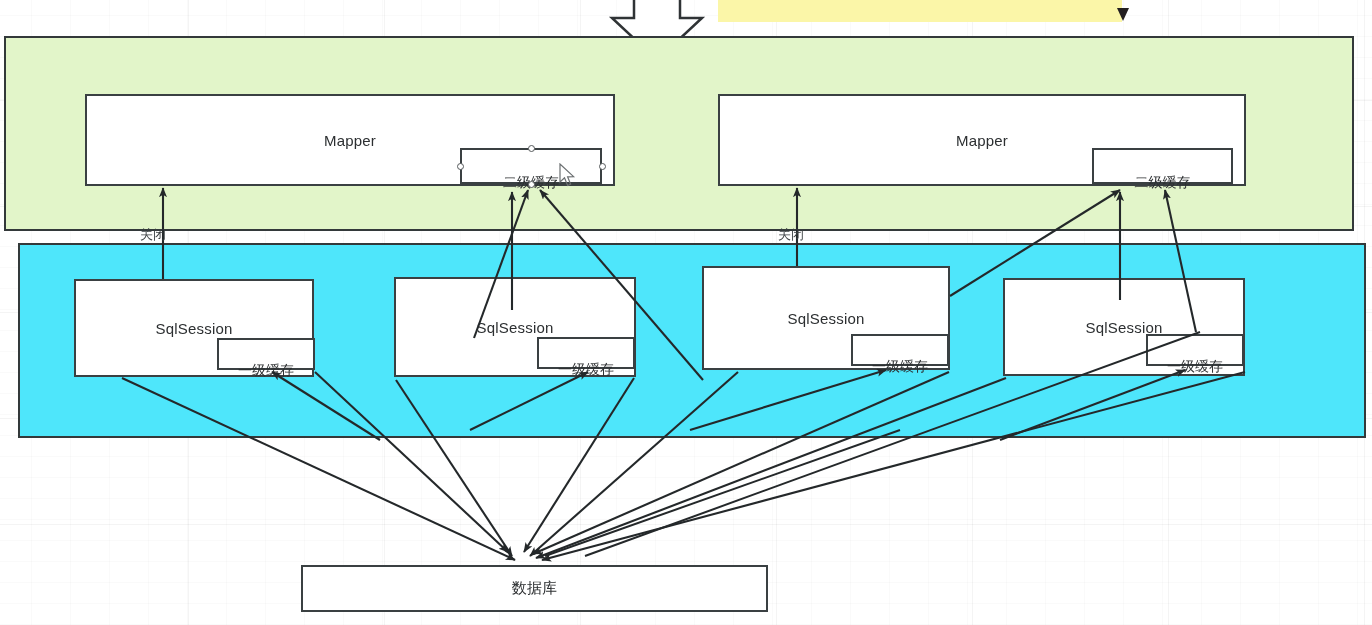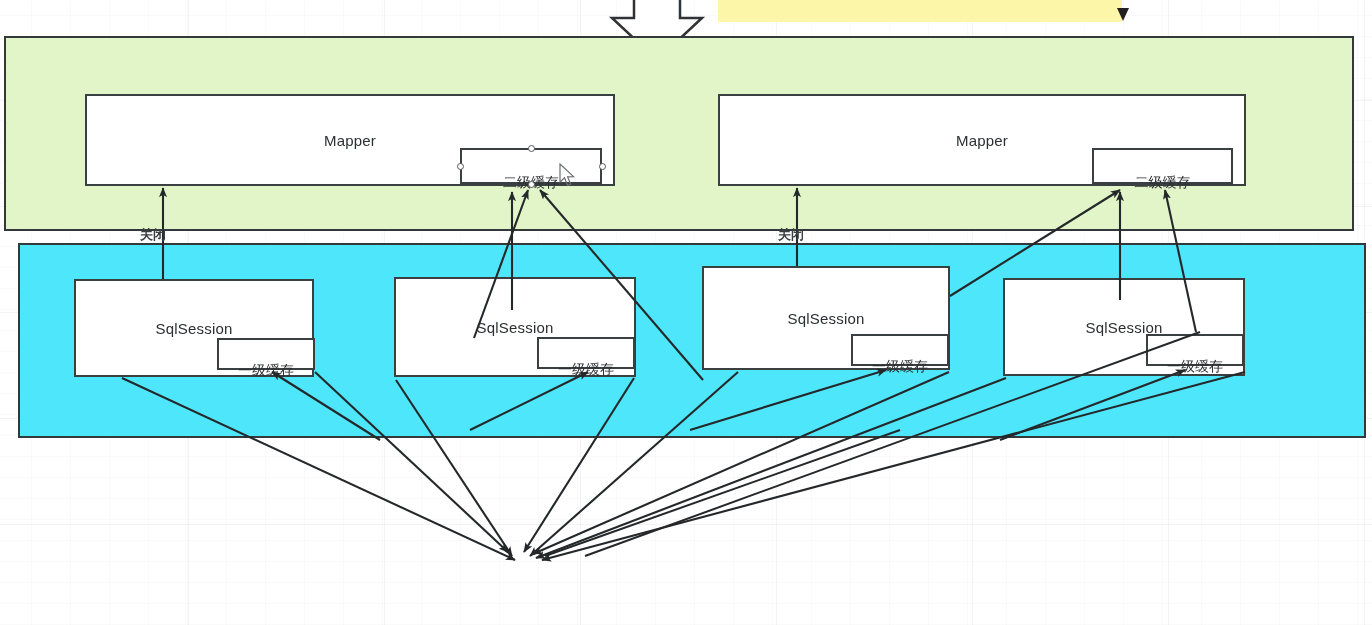--- a/index.html
+++ b/index.html
@@ -91,21 +91,20 @@
     border: 1px solid #55595b;
     box-sizing: border-box;
   }
   .edge-label {
     position: absolute;
     font-size: 13px;
     color: #3a3f41;
     background: transparent;
     white-space: nowrap;
     user-select: none;
-    font-weight: bold;
   }
   #yellow-strip {
     position: absolute;
     left: 718px;
     top: -14px;
     width: 404px;
     height: 36px;
     background: #fbf6a8;
   }
   #yellow-marker {
@@ -187,20 +186,23 @@
     <span class="cache-label cn-label">一级缓存</span>
   </div>
 
   <div class="node" style="left:1003px; top:278px; width:242px; height:98px;">
     <span class="node-label">SqlSession</span>
   </div>
   <div class="cache-box" style="left:1146px; top:334px; width:98px; height:32px;">
     <span class="cache-label cn-label">一级缓存</span>
   </div>
 
+  <div class="node" style="left:301px; top:565px; width:467px; height:47px;">
+    <span class="node-label cn-label">数据库</span>
+  </div>
 
   <svg class="layer-svg" viewBox="0 0 1372 625" xmlns="http://www.w3.org/2000/svg">
     <defs>
       <marker id="ah" markerWidth="11" markerHeight="11" refX="9.2" refY="4" orient="auto" markerUnits="userSpaceOnUse">
         <path d="M0,0 L10,4 L0,8 L2.4,4 z" fill="#24282a"></path>
       </marker>
     </defs>
     <g stroke="#24282a" stroke-width="2.1" fill="none" marker-end="url(#ah)">
 
       <line x1="163" y1="279" x2="163" y2="188"></line>

